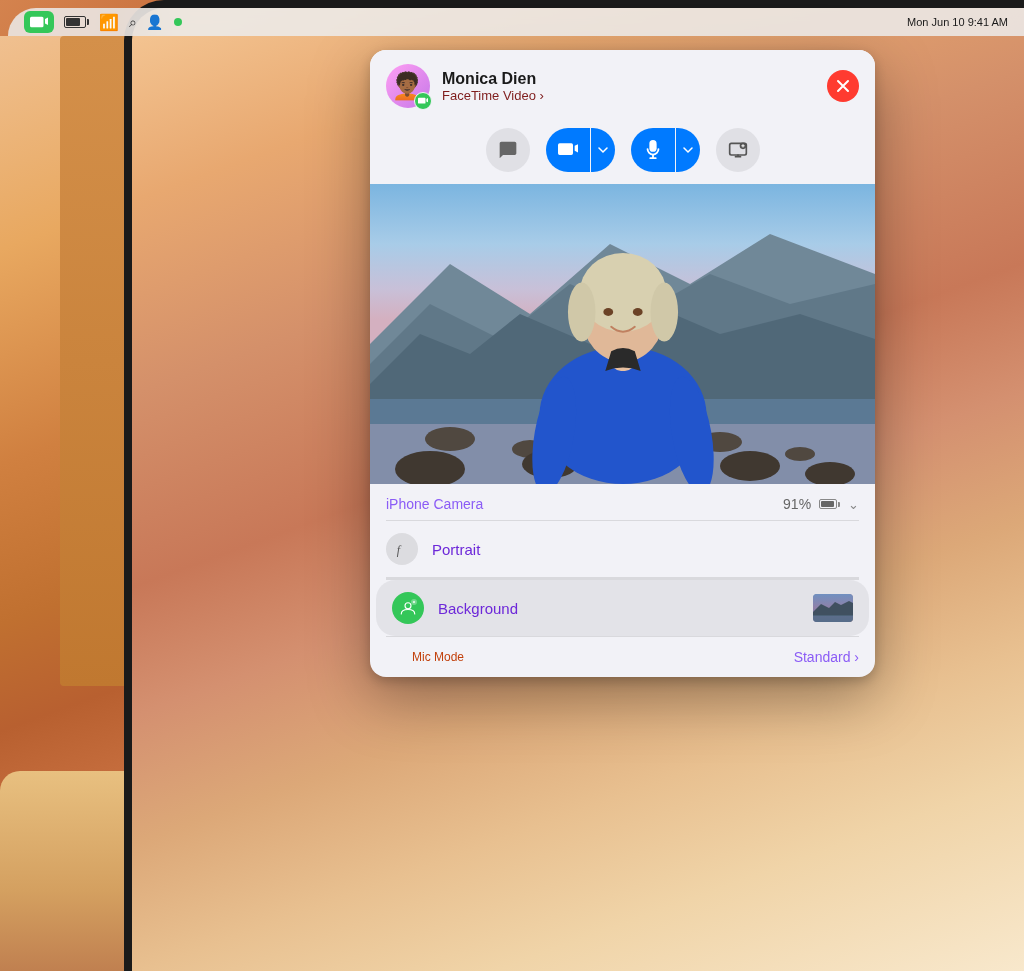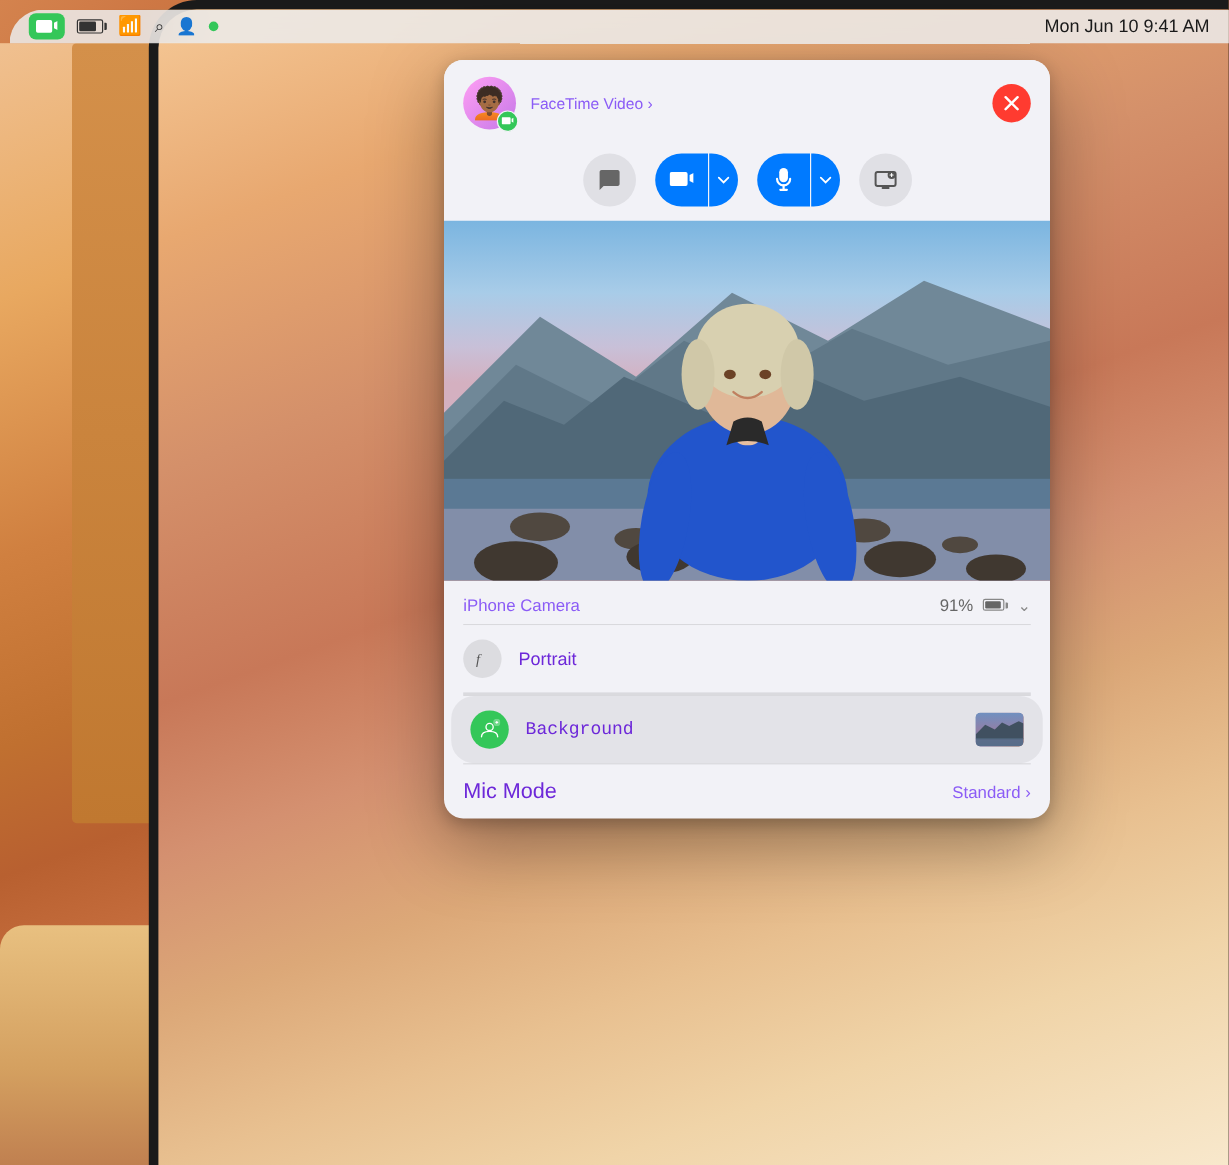--- a/index.html
+++ b/index.html
@@ -127,21 +127,21 @@
     }
 
     .menubar-right {
       margin-left: auto;
       display: flex;
       align-items: center;
       gap: 14px;
     }
 
     .menubar-time {
-      font-size: 15px;
+      font-size: 11px;
       font-weight: 500;
       color: #1a1a1a;
     }
 
     
     .facetime-panel {
       position: absolute;
       top: 50px;
       left: 370px;
       width: 505px;
@@ -199,21 +199,21 @@
     }
 
     .contact-name {
       font-size: 16px;
       font-weight: 600;
       color: #1a1a1a;
     }
 
     .contact-subtitle {
       font-size: 13px;
-      color: #8b5cf6;
+      color: #7f1d1d;
       display: flex;
       align-items: center;
       gap: 3px;
     }
 
     .close-btn {
       width: 32px;
       height: 32px;
       background: #ff3b30;
       border-radius: 50%;
@@ -363,21 +363,20 @@
       padding: 12px 16px;
       gap: 14px;
       border-radius: 0;
       cursor: pointer;
     }
 
     .menu-item.highlighted {
       background: rgba(0,0,0,0.06);
       border-radius: 19px;
       margin: 0 6px;
-      font-family: Liberation Mono, monospace;
     }
 
     .menu-icon {
       width: 32px;
       height: 32px;
       border-radius: 50%;
       display: flex;
       align-items: center;
       justify-content: center;
       flex-shrink: 0;
@@ -426,22 +425,23 @@
     }
 
     .mic-mode-row {
       display: flex;
       align-items: center;
       justify-content: space-between;
       padding: 12px 16px;
     }
 
     .mic-mode-label {
-      font-size: 18px;
-      color: #6d28d9;
+      font-size: 12px;
+      color: #c2410c;
+      margin-left: 26px;
     }
 
     .mic-mode-value {
       font-size: 14px;
       color: #8b5cf6;
       display: flex;
       align-items: center;
       gap: 4px;
     }
 
@@ -518,20 +518,21 @@
 
       <span style="font-size:26px;">🧑🏾‍🦱</span>
       <div class="facetime-badge">
         <svg viewBox="0 0 24 18">
           <path d="M2 1h14a2 2 0 012 2v10a2 2 0 01-2 2H2a2 2 0 01-2-2V3a2 2 0 012-2zm18 3l4-2v10l-4-2V4z"></path>
         </svg>
       </div>
     </div>
 
     <div class="contact-info">
+      <div class="contact-name">Monica Dien</div>
       <div class="contact-subtitle">
         <span>FaceTime Video ›</span>
       </div>
     </div>
 
     <div class="close-btn">
       <svg viewBox="0 0 14 14">
         <path d="M2 2l10 10M12 2L2 12" stroke="white" stroke-width="2" fill="none" stroke-linecap="round"></path>
       </svg>
     </div>

